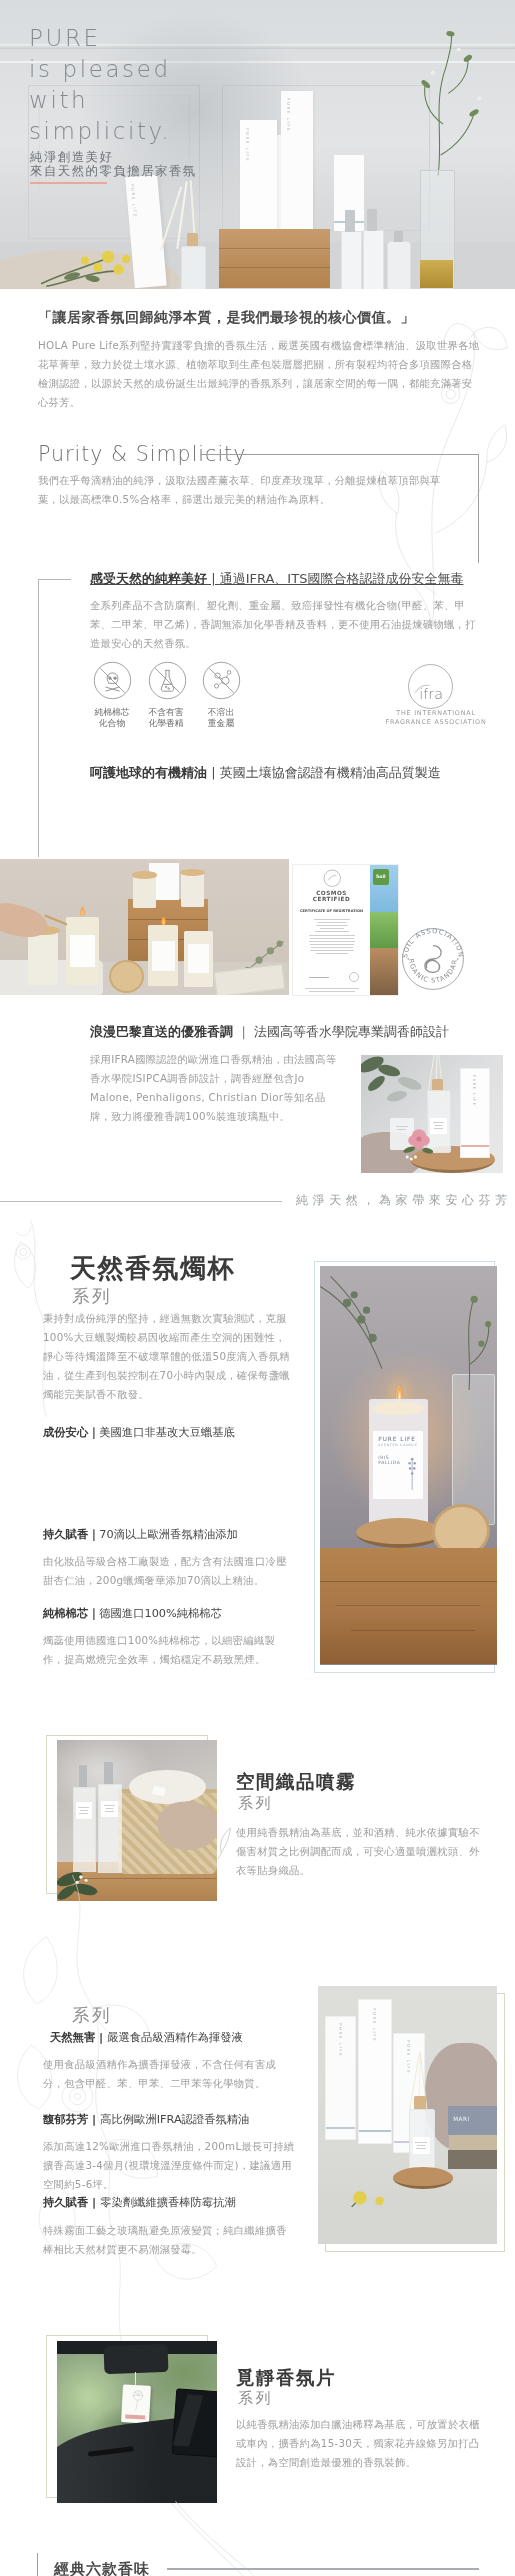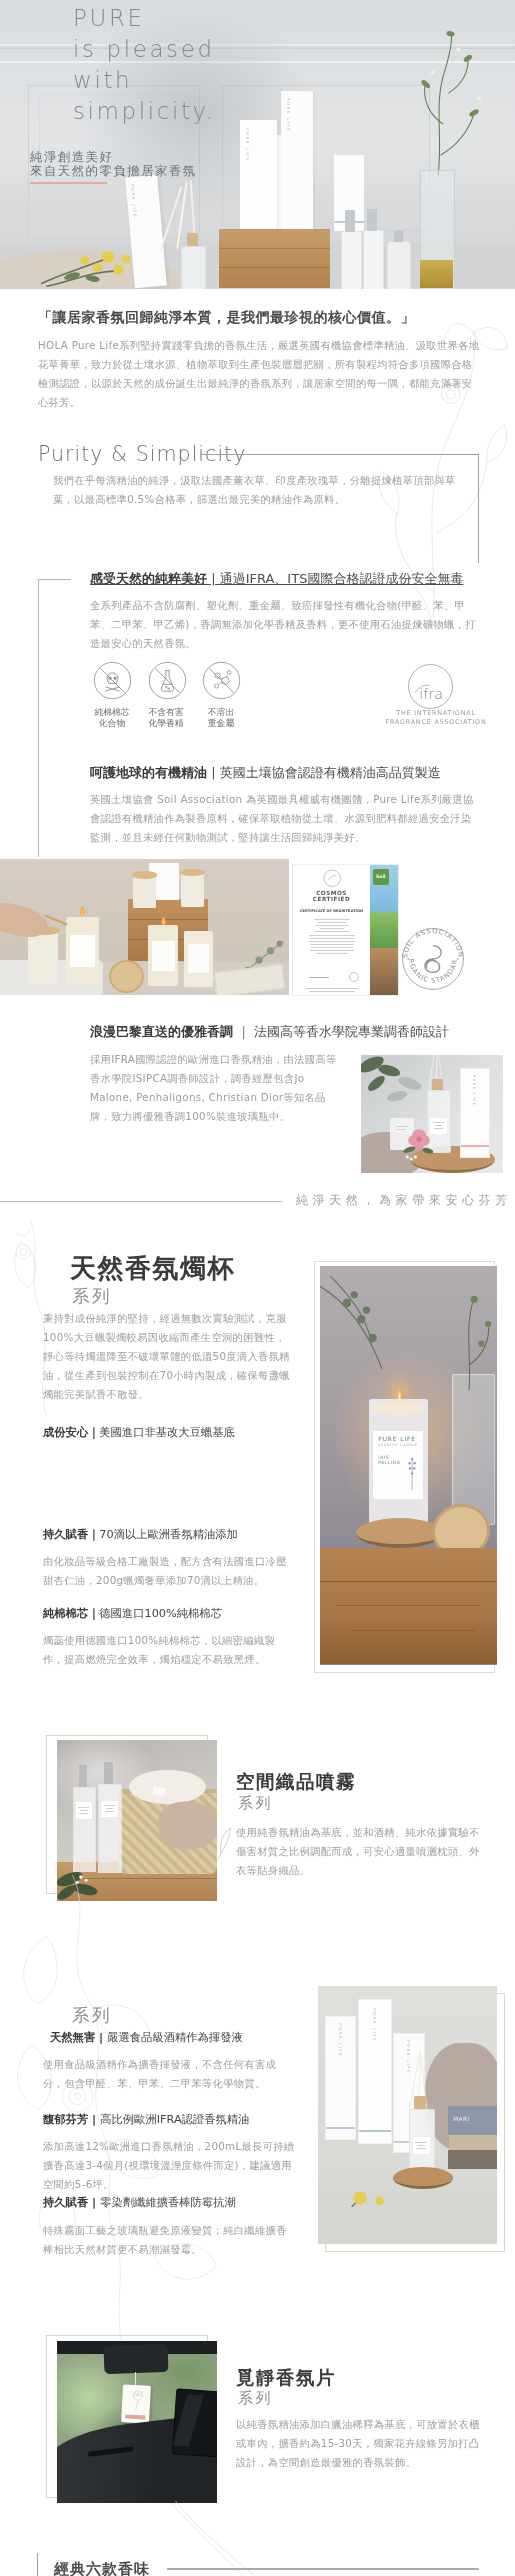--- a/index.html
+++ b/index.html
@@ -106,21 +106,21 @@
           <circle cx="120" cy="78" r="9"></circle>
         <circle cx="95" cy="65" r="8"></circle>
           <circle cx="175" cy="62" r="8"></circle>
       </g>
       <g fill="#6d805a">
         <ellipse cx="70" cy="95" rx="16" ry="6" transform="rotate(-15 70 95)"></ellipse>
         <ellipse cx="110" cy="100" rx="14" ry="6" transform="rotate(10 110 100)"></ellipse>
       </g>
     </svg>
 
-    <div class="abs" style="left:29px;top:3px;margin-left:44px;">
+    <div class="abs" style="left:29px;top:23px;">
       <div class="hero-en">PURE</div>
       <div class="hero-en">is pleased</div>
       <div class="hero-en">with</div>
       <div class="hero-en">simplicity.</div>
     </div>
     <div class="abs hero-zh" style="left:30px;top:150px;">純淨創造美好</div>
     <div class="abs hero-zh" style="left:30px;top:164px;">來自天然的零負擔居家香氛</div>
     <div class="abs" style="left: 30px; top: 182px; width: 77px; height: 1.5px; background: rgb(232, 167, 159);"></div>
   </div>
 
@@ -138,21 +138,21 @@
       <path d="M250 660 C240 620 230 600 210 580"></path>
       <path d="M930 0"></path>
     </g>
   </svg>
   <div class="abs quote" style="left:38px;top:309px;">「讓居家香氛回歸純淨本質，是我們最珍視的核心價值。」</div>
   <div class="abs para" style="left:38px;top:336px;width:443px;">HOLA Pure Life系列堅持實踐零負擔的香氛生活，嚴選英國有機協會標準精油、汲取世界各地花草菁華，致力於從土壤水源、植物萃取到生產包裝層層把關，所有製程均符合多項國際合格檢測認證，以源於天然的成份誕生出最純淨的香氛系列，讓居家空間的每一隅，都能充滿著安心芬芳。</div>
 
   <div class="abs purity-h" style="left:38px;top:442px;">Purity &amp; Simplicity</div>
   <div class="abs line" style="left:200px;top:454px;width:278px;height:0.5px;background:#9aa0a3;"></div>
   <div class="abs line" style="left:478px;top:454px;width:0.5px;height:109px;background:#9aa0a3;"></div>
-  <div class="abs para" style="left:38px;top:471px;width:412px;margin-left:15px;">我們在乎每滴精油的純淨，汲取法國產薰衣草、印度產玫瑰草，分離提煉植萃頂部與草葉，以最高標準0.5%合格率，篩選出最完美的精油作為原料。</div>
+  <div class="abs para" style="left:38px;top:471px;width:412px;">我們在乎每滴精油的純淨，汲取法國產薰衣草、印度產玫瑰草，分離提煉植萃頂部與草葉，以最高標準0.5%合格率，篩選出最完美的精油作為原料。</div>
 
   <div class="abs line" style="left:38px;top:579px;width:33px;height:0.5px;"></div>
   <div class="abs line" style="left:38px;top:579px;width:0.5px;height:278px;"></div>
   <div class="abs feat-t" style="left:90px;top:570px;text-decoration:underline;">
     <span class="b">感受天然的純粹美好</span><span> | </span><span>通過IFRA、ITS國際合格認證成份安全無毒</span>
   </div>
   <div class="abs para" style="left:90px;top:596px;width:391px;">全系列產品不含防腐劑、塑化劑、重金屬、致癌揮發性有機化合物(甲醛、苯、甲苯、二甲苯、甲乙烯)，香調無添加化學香精及香料，更不使用石油提煉礦物蠟，打造最安心的天然香氛。</div>
 
   <svg class="abs" style="left:93px;top:661px;" width="39" height="39" viewBox="0 0 75 75">
     <circle cx="37.5" cy="37.5" r="35" fill="none" stroke="#8f8f8f" stroke-width="1.6"></circle>
@@ -204,21 +204,20 @@
     <text x="24" y="70" font-size="28" fill="#7d8488" font-family="DejaVu Sans, sans-serif" font-weight="300">ifra</text>
   </svg>
   <div class="abs" style="left:374px;top:709px;width:124px;text-align:center;font-size:6.4px;letter-spacing:0.8px;color:#9b9b9b;line-height:8.8px;">
     <div>THE INTERNATIONAL</div>
     <div>FRAGRANCE ASSOCIATION</div>
   </div>
 
   <div class="abs feat-t" style="left:90px;top:764px;">
     <span class="b">呵護地球的有機精油</span><span> | </span><span>英國土壤協會認證有機精油高品質製造</span>
   </div>
-  <div class="abs para" style="left:90px;top:790px;width:391px;">英國土壤協會 Soil Association 為英國最具權威有機團體，Pure Life系列嚴選協會認證有機精油作為製香原料，確保萃取植物從土壤、水源到肥料都經過安全汙染監測，並且未經任何動物測試，堅持讓生活回歸純淨美好。</div>
 
   <div class="photo" style="left:0;top:859px;width:289px;height:136px;background:linear-gradient(180deg,#d6cec6 0%,#d0c7bd 60%,#cdc6be 100%);">
     <div class="abs" style="left:0;top:103px;width:289px;height:33px;background:#d3cdc6;"></div>
     <div class="abs" style="left:-5.2px;top:101px;width:108px;height:36px;background:#e9e7e3;border-radius:5.2px;"></div>
     <div class="abs" style="left:128px;top:40px;width:80px;height:62px;background:linear-gradient(180deg,#c2915d,#a87a48);">
       <div class="abs" style="left:0;top:19.6px;width:100%;height:1px;background:rgba(70,45,20,.3);"></div>
       <div class="abs" style="left:0;top:40px;width:100%;height:1px;background:rgba(70,45,20,.3);"></div>
     </div>
     <div class="abs" style="left:149px;top:4.1px;width:30px;height:37px;background:#fbfbfb;"></div>
     <div class="abs" style="left:133px;top:16.5px;width:23px;height:32px;background:#efeade;border-radius:1.5px;"></div>

